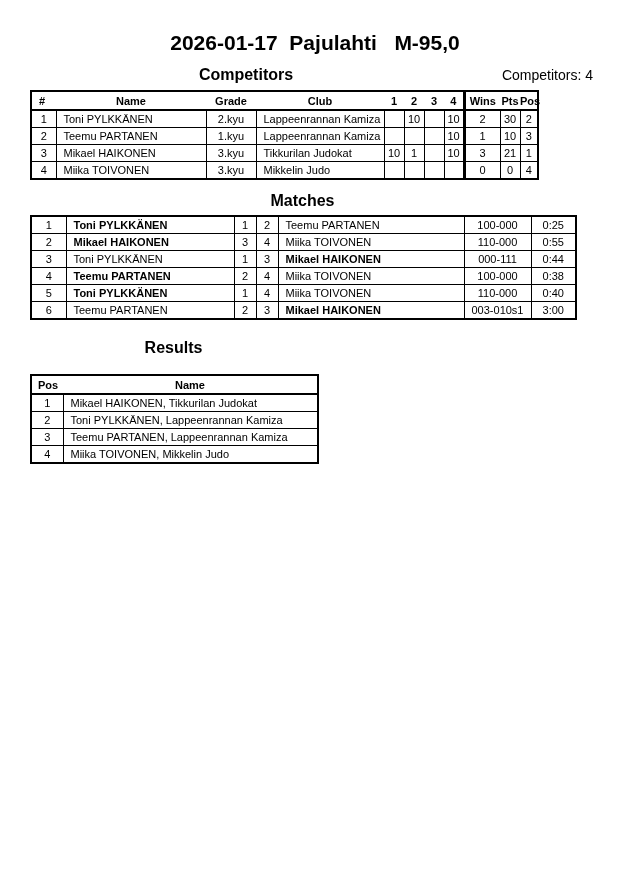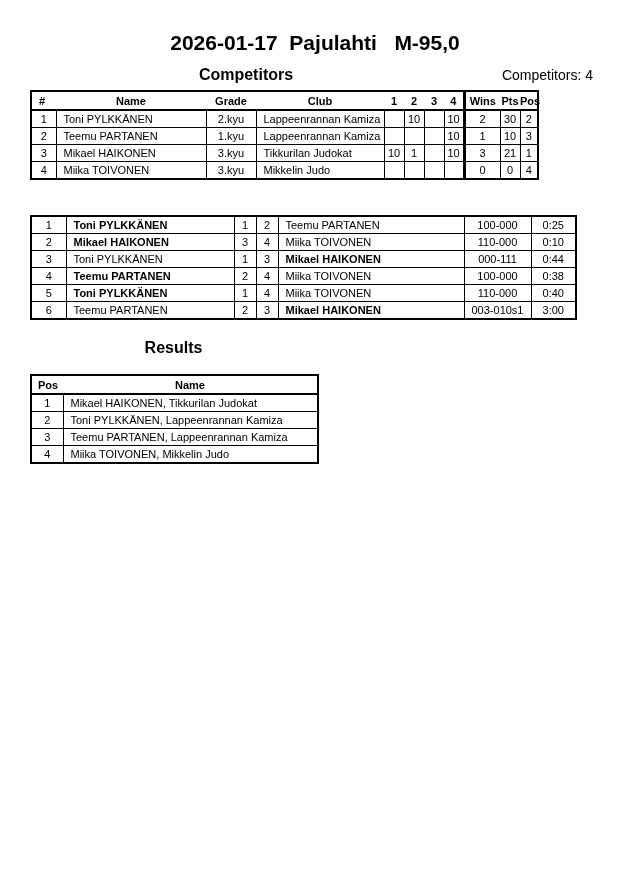--- a/index.html
+++ b/index.html
@@ -125,20 +125,21 @@
       <td class="ac"></td>
       <td class="ac"></td>
       <td class="ac"></td>
       <td class="ac sep">0</td>
       <td class="ac">0</td>
       <td class="ac">4</td>
     </tr>
   </tbody>
     </table>
 
+  <div class="section-heading heading-matches">Matches</div>
 
   <table class="tbl-matches">
     <colgroup>
       <col style="width:35px">
         <col style="width:168px">
         <col style="width:22px">
         <col style="width:22px">
       <col style="width:186px">
         <col style="width:67px">
         <col style="width:45px">
@@ -153,21 +154,21 @@
       <td class="ac">100-000</td>
       <td class="ac">0:25</td>
     </tr>
     <tr>
       <td class="ac">2</td>
       <td class="al b">Mikael HAIKONEN</td>
       <td class="ac">3</td>
       <td class="ac">4</td>
       <td class="al">Miika TOIVONEN</td>
       <td class="ac">110-000</td>
-      <td class="ac">0:10</td>
+      <td class="ac">0:55</td>
     </tr>
     <tr>
       <td class="ac">3</td>
       <td class="al">Toni PYLKKÄNEN</td>
       <td class="ac">1</td>
       <td class="ac">3</td>
       <td class="al b">Mikael HAIKONEN</td>
       <td class="ac">000-111</td>
       <td class="ac">0:44</td>
     </tr>

